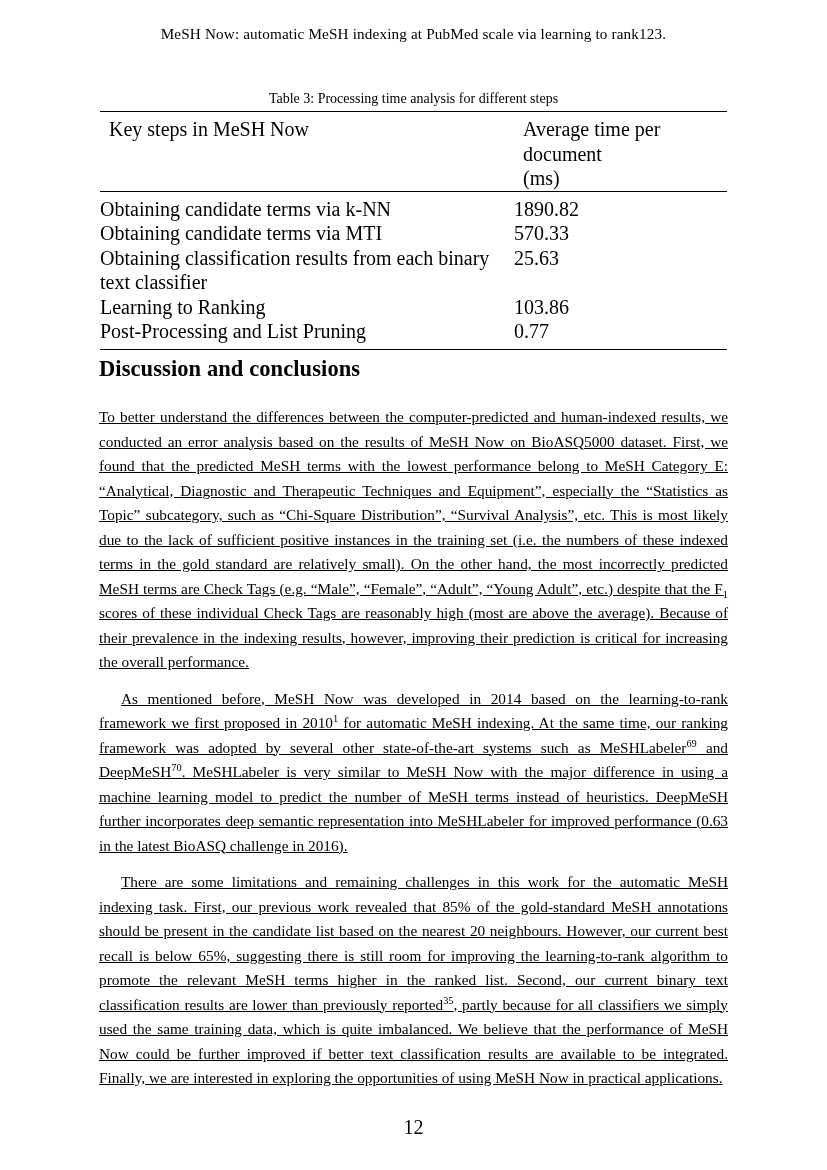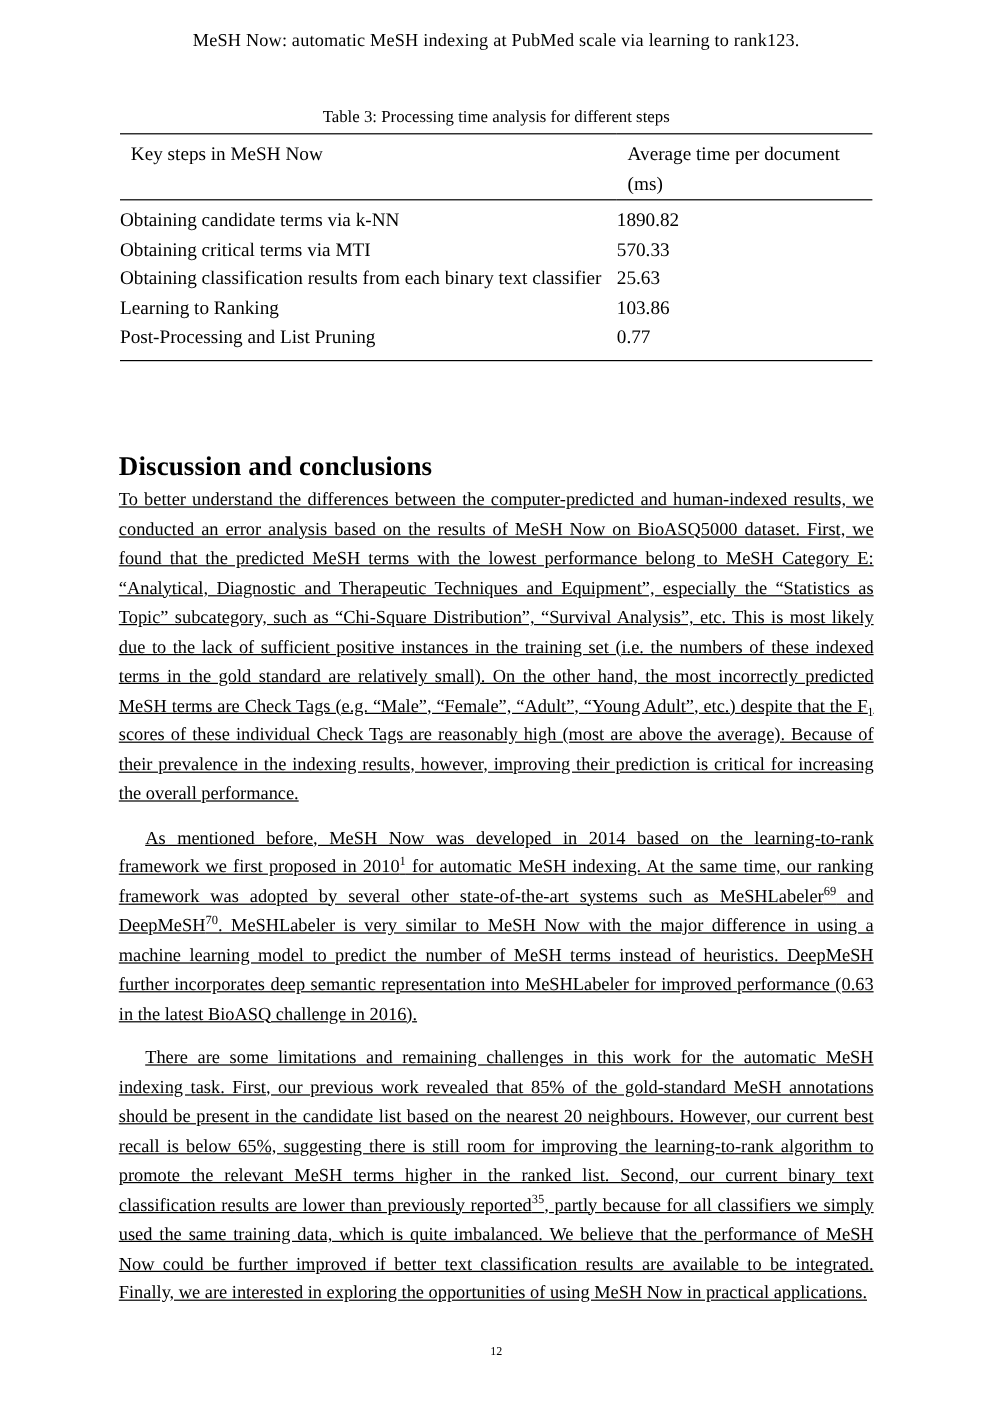--- a/index.html
+++ b/index.html
@@ -48,21 +48,21 @@
   }
   .table-caption {
     text-align: center;
     font-size: 14px;
     line-height: 19px;
     padding-bottom: 3px;
   }
   table.data-table {
     width: 627px;
     border-collapse: collapse;
-    font-size: 16px;
+    font-size: 20px;
     table-layout: fixed;
   }
   table.data-table col.c1 { width: 414px; }
   table.data-table col.c2 { width: 213px; }
   table.data-table th,
   table.data-table td {
     text-align: left;
     font-weight: normal;
     vertical-align: top;
     padding: 0;
@@ -93,21 +93,21 @@
     height: 0;
     border-top: 1.3px solid #000;
     width: 627px;
   }
   .tbl-rule.thick { border-top-width: 1.3px; }
 
   
   .section-heading {
     position: absolute;
     left: 0;
-    top: 360px;
+    top: 340px;
     font-size: 22.5px;
     font-weight: bold;
     line-height: 28px;
     letter-spacing: 0.004em;
   }
 
   
   .body-block {
     position: absolute;
     left: 0;
@@ -140,21 +140,21 @@
     line-height: 0;
   }
 
   
   .page-number {
     position: absolute;
     left: 0;
     top: 1117px;
     width: 629px;
     text-align: center;
-    font-size: 10px;
+    font-size: 20px;
     line-height: 20px;
   }
 </style>
 </head>
 <body>
 
 <div class="page">
   <div class="content">
 
     <div class="running-head">MeSH Now: automatic MeSH indexing at PubMed scale via learning to rank123.</div>
@@ -175,21 +175,21 @@
               <span class="sub">(ms)</span>
             </th>
           </tr>
         </thead>
         <tbody>
           <tr class="first-body rule-top">
             <td>Obtaining candidate terms via k-NN</td>
             <td>1890.82</td>
           </tr>
           <tr>
-            <td>Obtaining critical terms via MTI</td>
+            <td>Obtaining candidate terms via MTI</td>
             <td>570.33</td>
           </tr>
           <tr>
             <td>Obtaining classification results from each binary text classifier</td>
             <td>25.63</td>
           </tr>
           <tr>
             <td>Learning to Ranking</td>
             <td>103.86</td>
           </tr>

